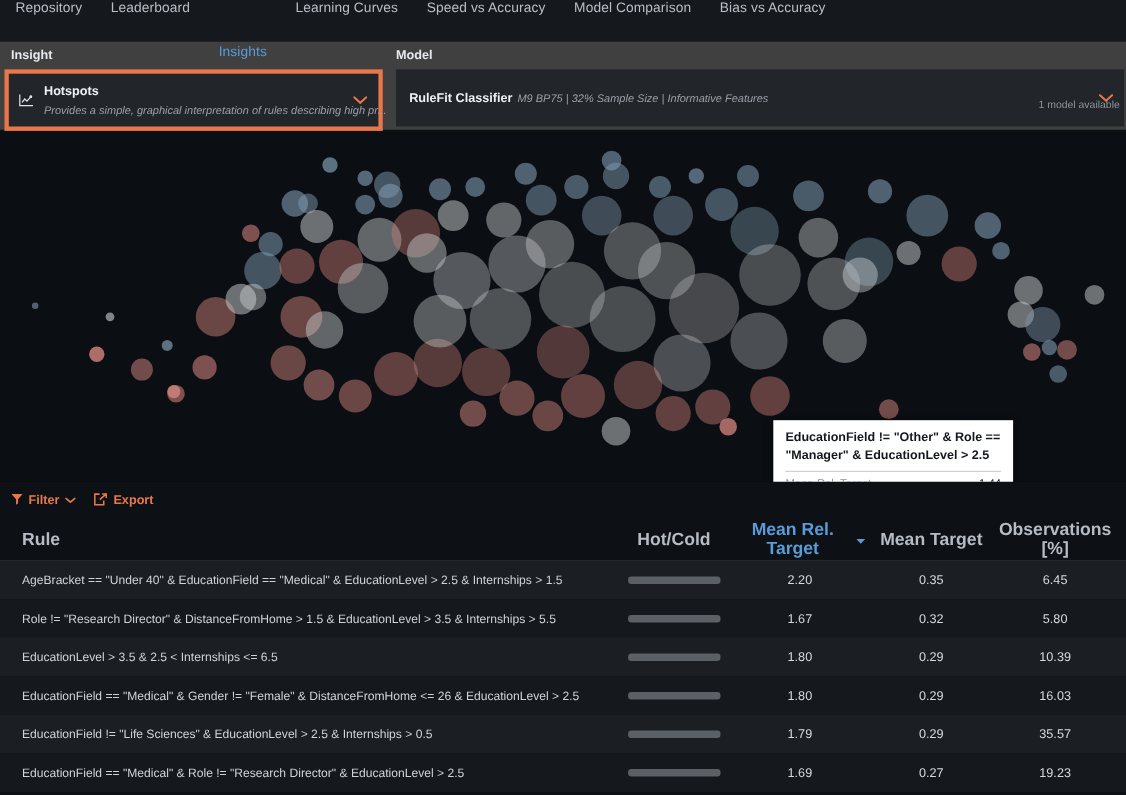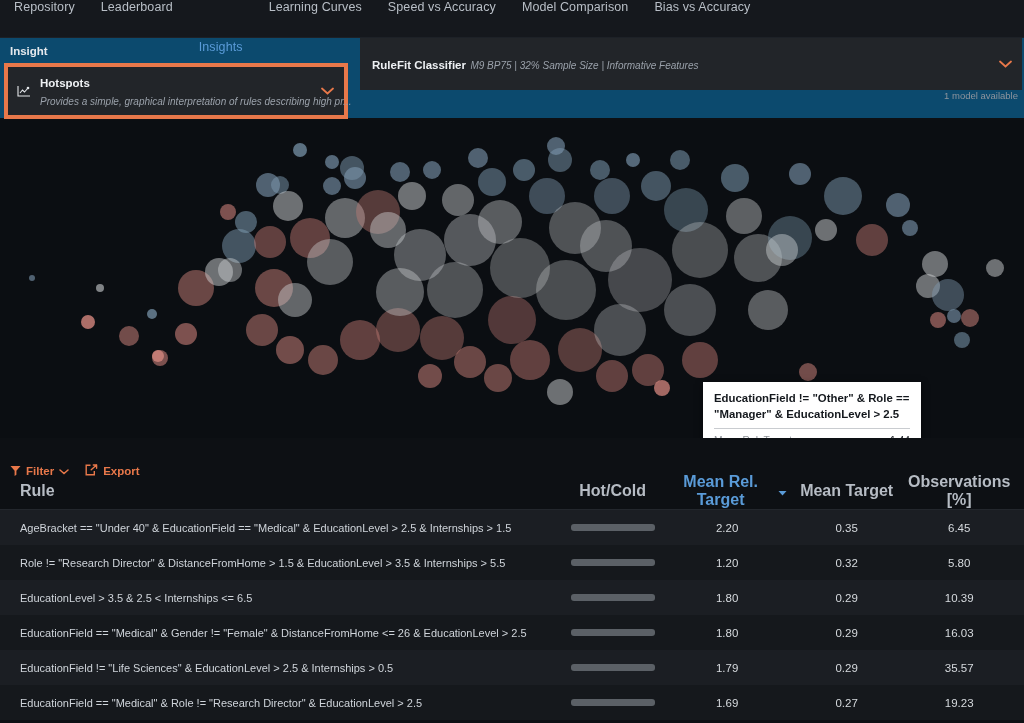--- a/index.html
+++ b/index.html
@@ -19,21 +19,21 @@
     border-bottom: 1px solid #1d2127;
   }
   .navitem {
     font-size: 12.5px; color: #b9bfc7; white-space: nowrap; cursor: pointer;
     letter-spacing: .1px;
   }
   .navitem.active { color: #5a9bd8; margin-top: 40px; }
 
   
   .selectors {
-    display: flex; background: #0c4a6e; padding: 0;
+    display: flex; background: #404040; padding: 0;
     height: 80px;
   }
   .selcol { position: relative; }
   .selcol.insight { width: 352px; padding: 0 0 0 0; }
   .selcol.model { flex: 1; }
   .sel-label {
     font-size: 11.5px; font-weight: bold; color: #e6e9ed;
     padding: 7px 0 6px 10px;
   }
   .selcol.model .sel-label { padding-left: 8px; }
@@ -97,21 +97,21 @@
   }
   .tt-row {
     display: flex; justify-content: space-between;
     font-size: 10.3px; padding-top: 5.5px;
   }
   .tt-k { color: #8c9197; }
   .tt-v { color: #14181d; }
 
   
   .toolbar {
-    position: absolute; left: 0; top: 456px; width: 1024px; height: 30px;
+    position: absolute; left: 0; top: 440px; width: 1024px; height: 30px;
     display: flex; align-items: center; gap: 16px; padding-left: 10px;
   }
   .tb-btn {
     display: flex; align-items: center; gap: 5px;
     color: #e8784a; font-size: 11.5px; font-weight: bold; cursor: pointer;
   }
 
   
   .tbl { position: absolute; left: 0; top: 472px; width: 1024px; }
   .thead {
@@ -177,20 +177,21 @@
         </span>
         <span class="chev">
           <svg class="chev-svg" width="13" height="8" viewBox="0 0 13 8">
             <path d="M1 1.5L6.5 6.5 12 1.5" stroke="#e8784a" stroke-width="1.8" fill="none" stroke-linecap="round"></path>
           </svg>
         </span>
       </div>
     </div>
 
     <div class="selcol model">
+      <div class="sel-label">Model</div>
       <div class="card model-card">
         <span class="card-text">
           <span class="card-title">RuleFit Classifier</span>
           <span class="card-sub">M9 BP75 | 32% Sample Size | Informative Features</span>
         </span>
         <span class="chev">
           <svg class="chev-svg" width="13" height="8" viewBox="0 0 13 8">
             <path d="M1 1.5L6.5 6.5 12 1.5" stroke="#e8784a" stroke-width="1.8" fill="none" stroke-linecap="round"></path>
           </svg>
         </span>
@@ -368,21 +369,21 @@
           </div>
           <div class="c-mrt cell-num">2.20</div>
           <div class="c-mt cell-num">0.35</div>
           <div class="c-obs cell-num">6.45</div>
         </div>
         <div class="trow even">
           <div class="c-rule cell-rule">Role != "Research Director" &amp; DistanceFromHome &gt; 1.5 &amp; EducationLevel &gt; 3.5 &amp; Internships &gt; 5.5</div>
           <div class="c-hot">
             <span class="bar"><span class="bar-fill" style="width: 82%;"></span></span>
           </div>
-          <div class="c-mrt cell-num">1.20</div>
+          <div class="c-mrt cell-num">1.67</div>
           <div class="c-mt cell-num">0.32</div>
           <div class="c-obs cell-num">5.80</div>
         </div>
         <div class="trow odd">
           <div class="c-rule cell-rule">EducationLevel &gt; 3.5 &amp; 2.5 &lt; Internships &lt;= 6.5</div>
           <div class="c-hot">
             <span class="bar"><span class="bar-fill" style="width: 66%;"></span></span>
           </div>
           <div class="c-mrt cell-num">1.80</div>
           <div class="c-mt cell-num">0.29</div>

